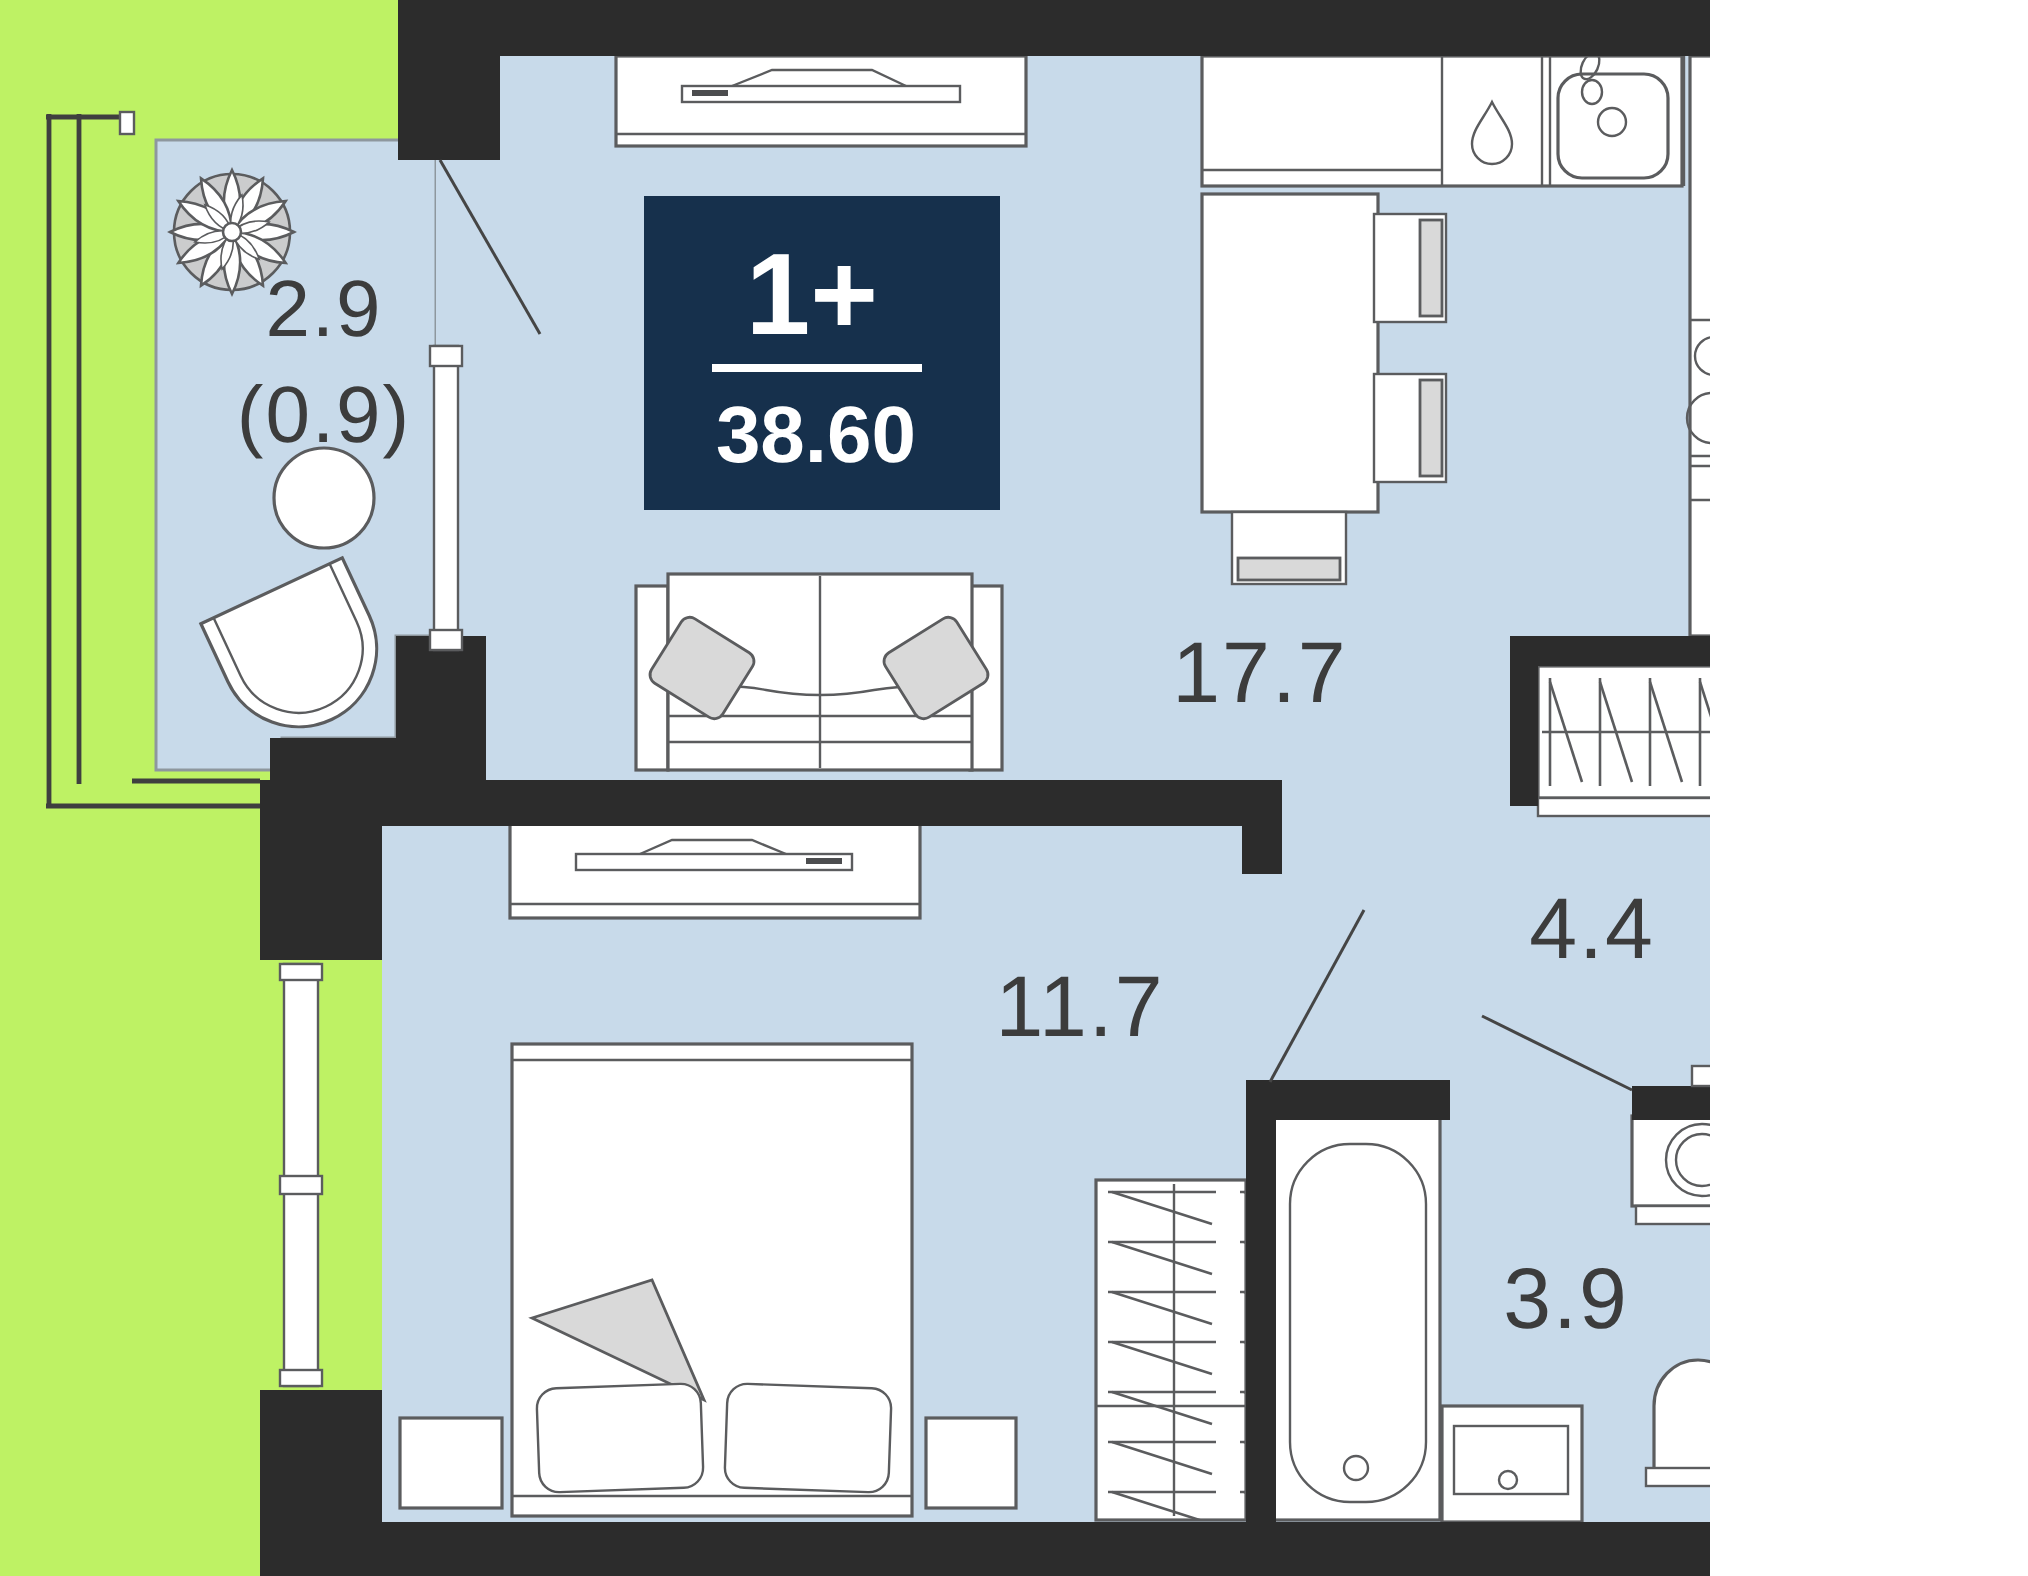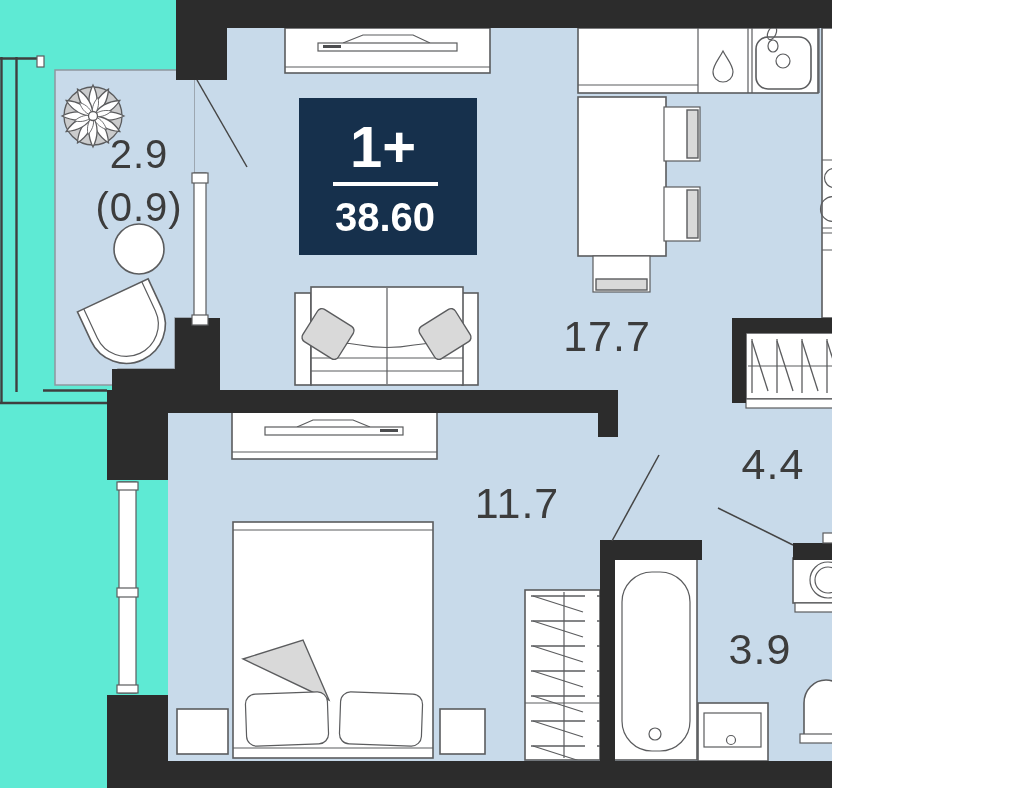--- a/index.html
+++ b/index.html
@@ -1,17 +1,17 @@
 <!DOCTYPE html>
 <html style="--c-room-fill: #c8daea; --c-wall: #2c2c2c; --c-badge-bg: #16304c; --c-badge-text: #ffffff; --c-furniture-stroke: #5b5c5e; --c-label-text: #3c3c3c; --c-soft-gray: #d9d9d9;"><head>
 <meta charset="utf-8">
 <style>
   html,body{margin:0;padding:0;background:#ffffff;}
-  .stage{position:relative;width:832px;height:788px;background:#5eead4;overflow:hidden;
-         font-family:"Liberation Sans", sans-serif;}
+  .stage{position:relative;width:832px;height:788px;background:#bef264;overflow:hidden;
+         font-family:"Liberation Sans", sans-serif;padding-left:23px;}
   svg{display:block}
   .room{fill:var(--c-room-fill,#c8daea);}
   .room-edged{fill:var(--c-room-fill,#c8daea);stroke:#8e979e;stroke-width:1.5;}
   .wall{fill:var(--c-wall,#2c2c2c);}
   .furn{fill:#ffffff;stroke:var(--c-furniture-stroke,#5b5c5e);stroke-width:1.6;}
   .furn-thin{fill:#ffffff;stroke:var(--c-furniture-stroke,#5b5c5e);stroke-width:1.2;}
   .ln{fill:none;stroke:var(--c-furniture-stroke,#5b5c5e);stroke-width:1.6;}
   .ln-thin{fill:none;stroke:var(--c-furniture-stroke,#5b5c5e);stroke-width:1.2;}
   .gray{fill:var(--c-soft-gray,#d9d9d9);stroke:var(--c-furniture-stroke,#5b5c5e);stroke-width:1.4;}
   .dash{fill:#4c4d4f;}

